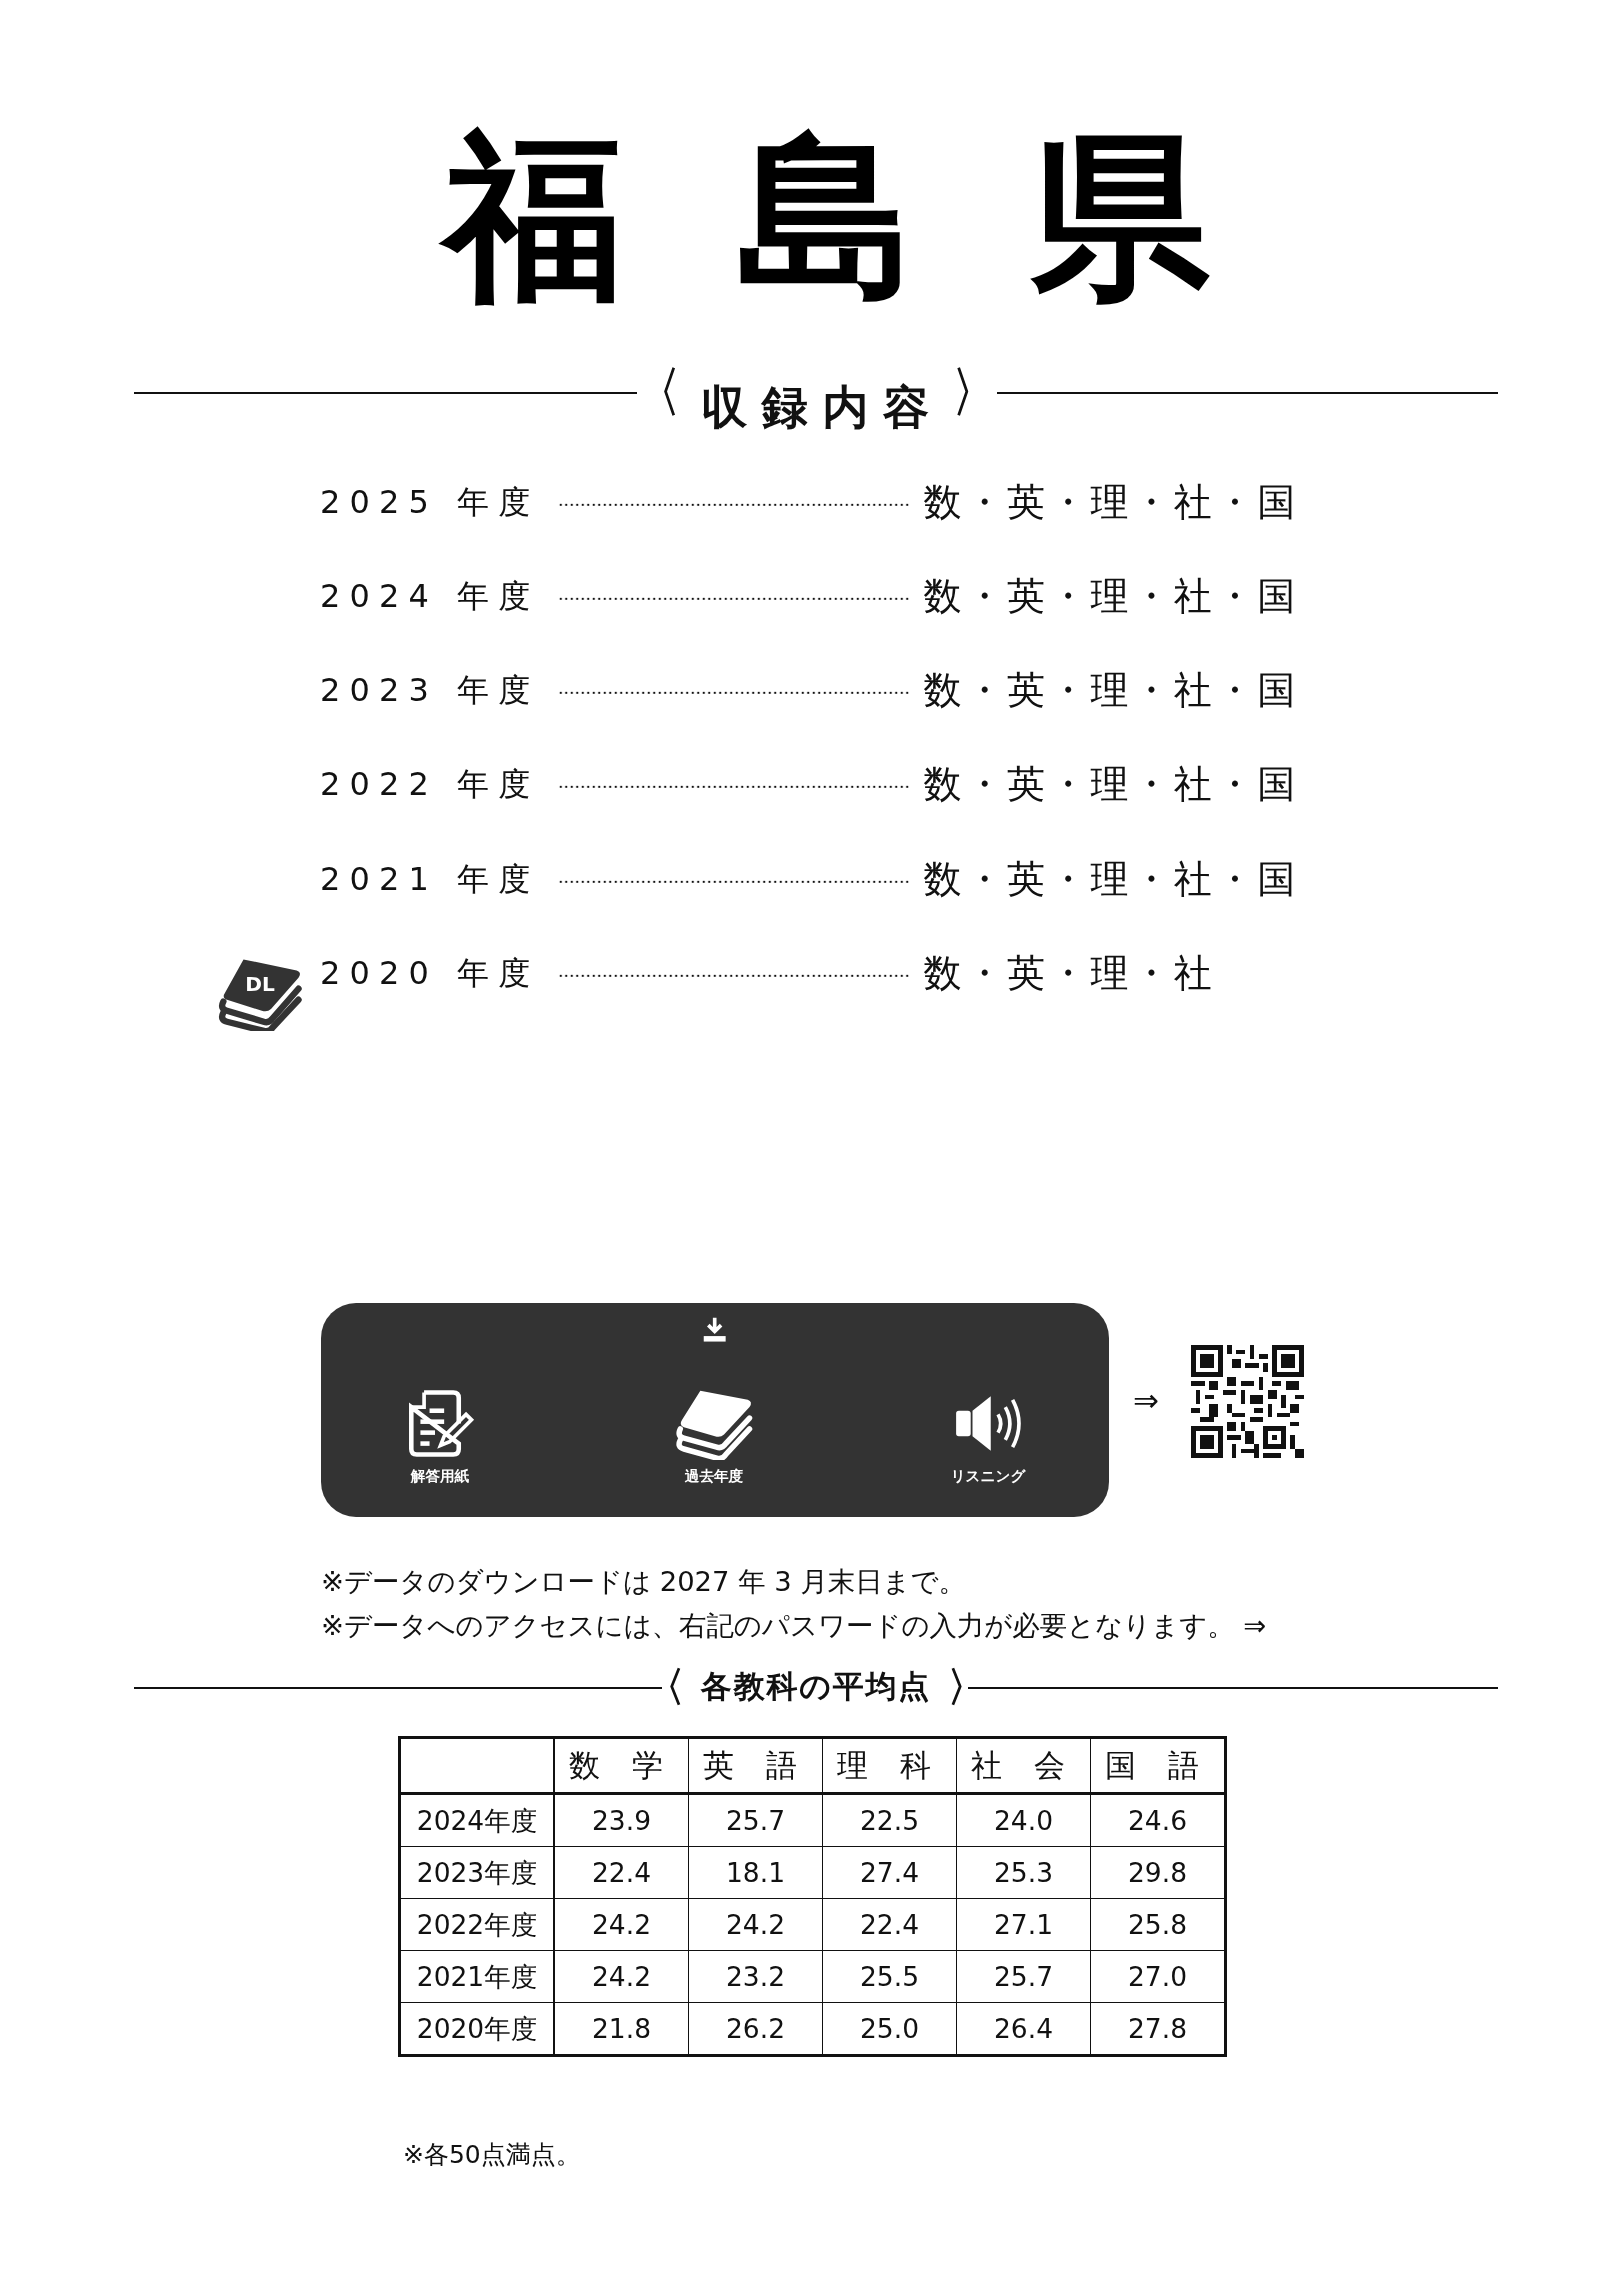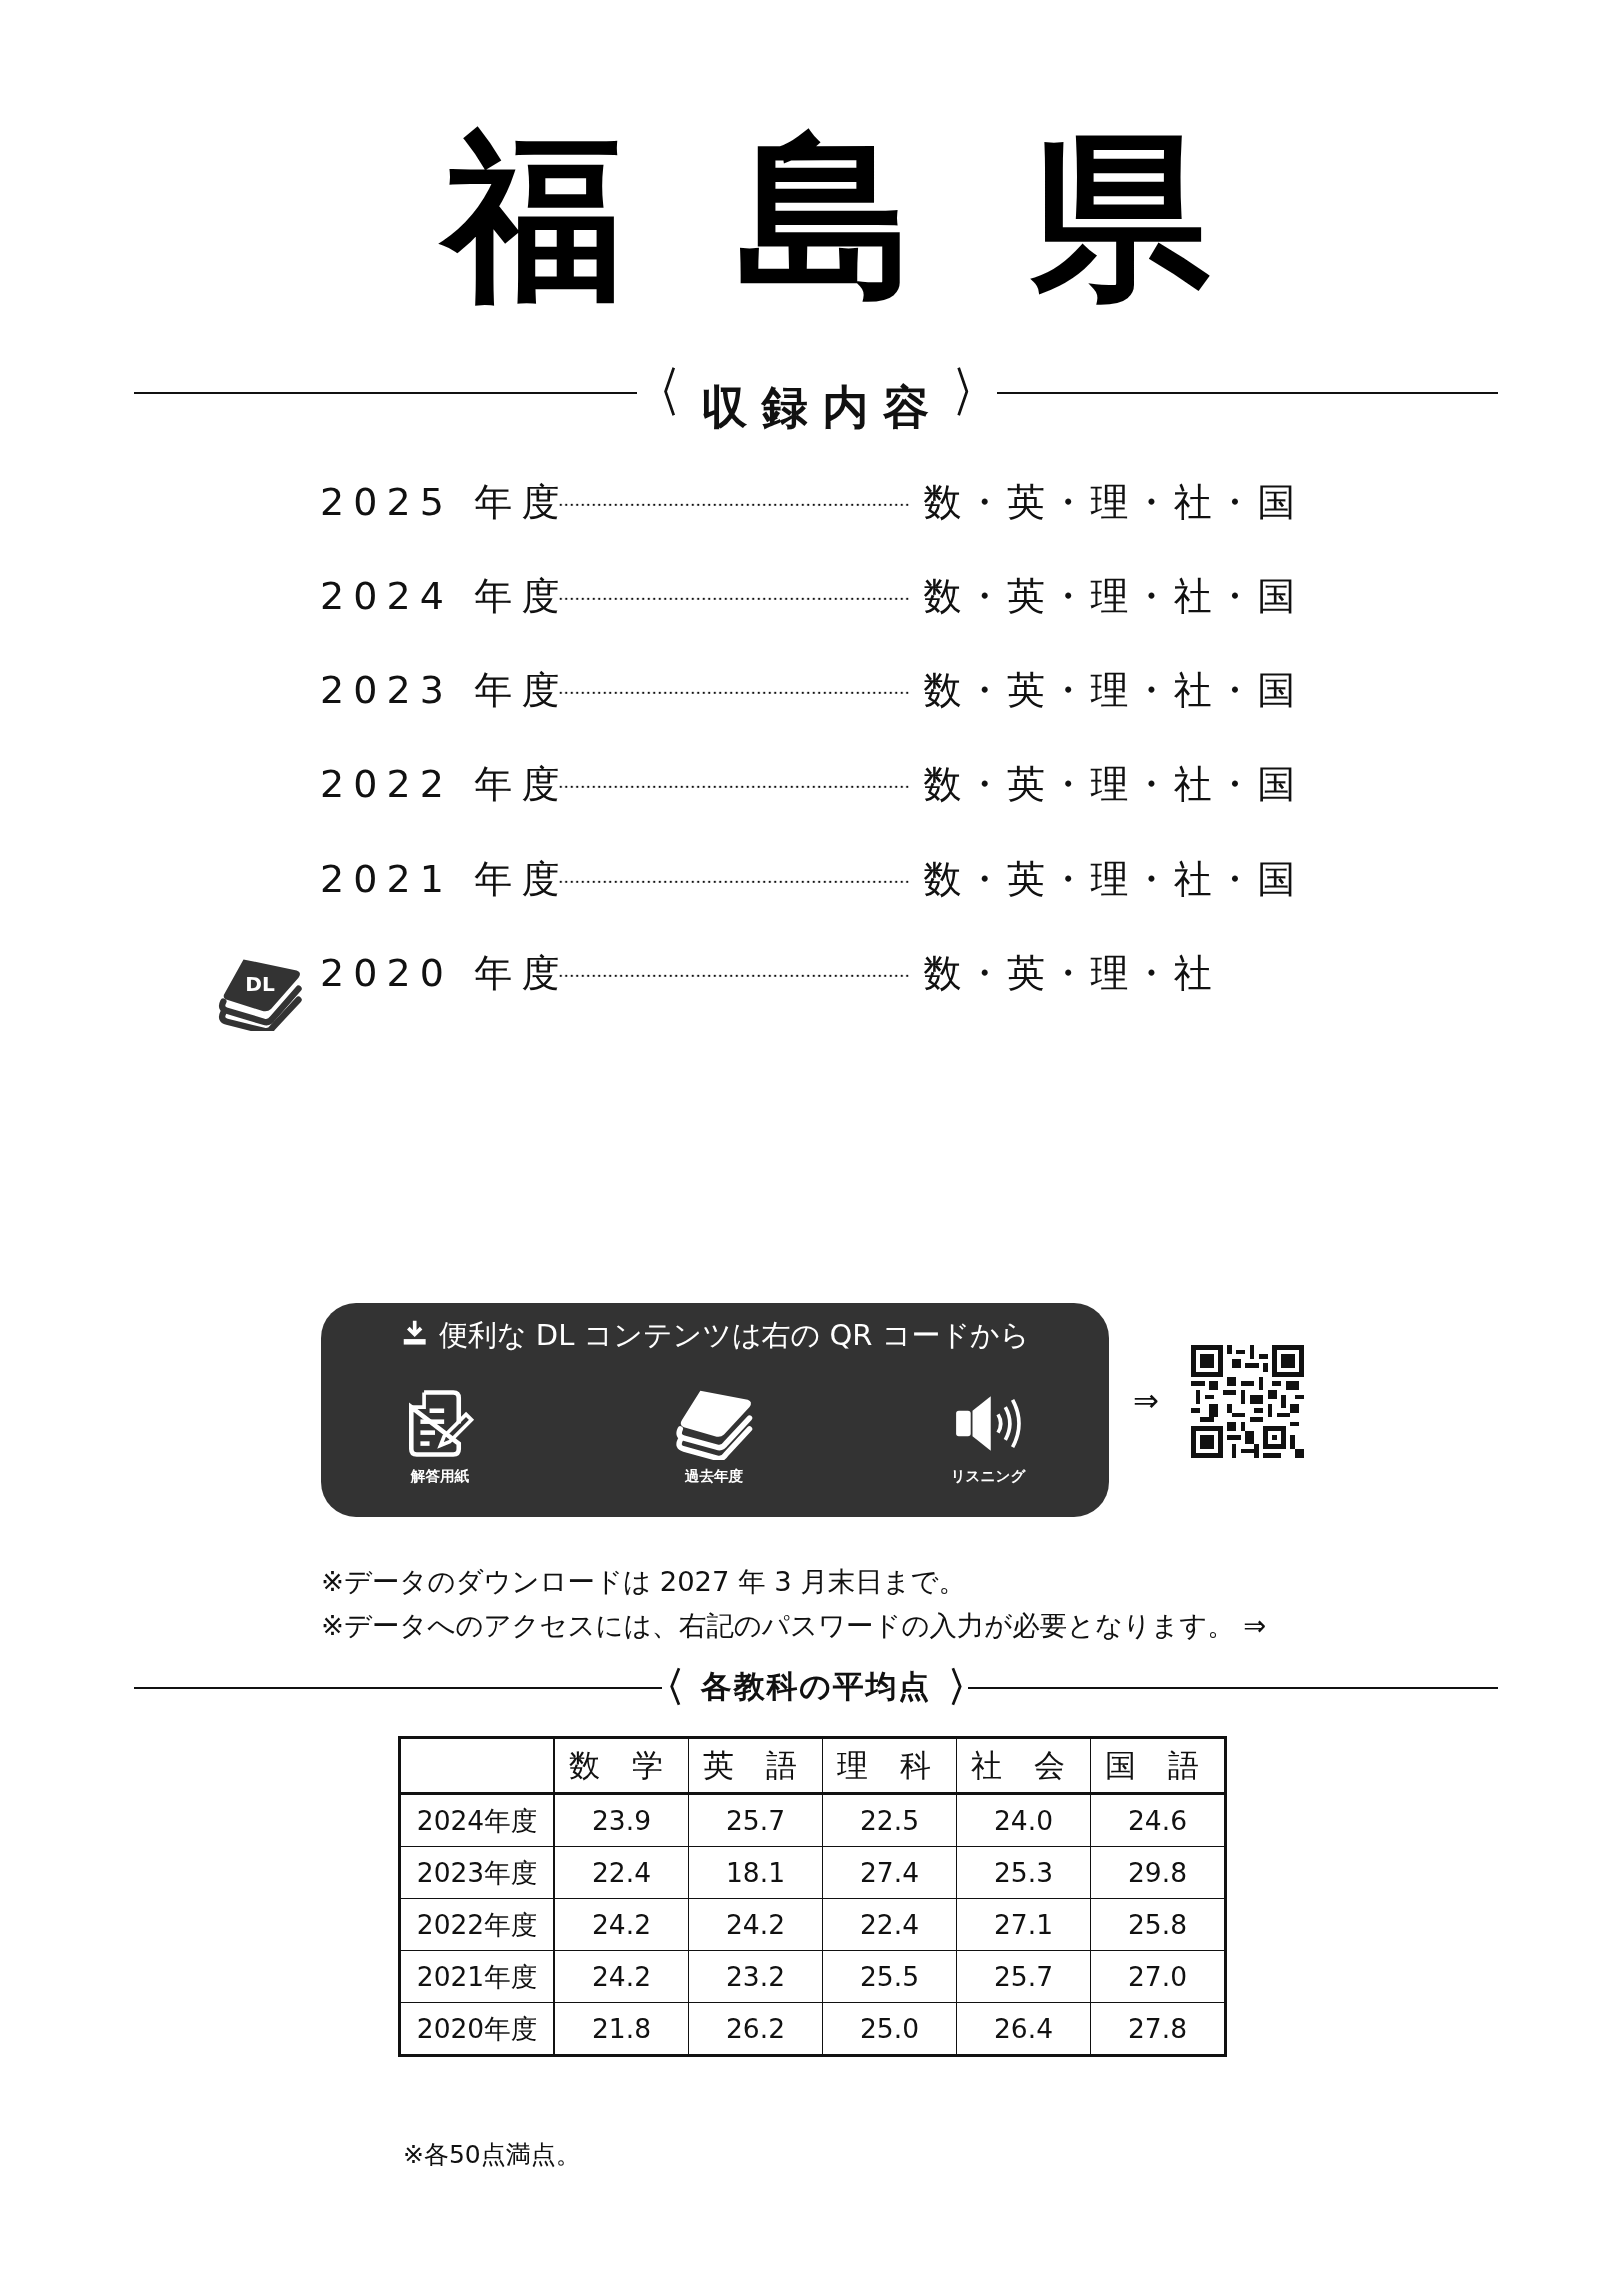--- a/index.html
+++ b/index.html
@@ -27,21 +27,21 @@
     position: absolute; top: 0; left: 50%; transform: translateX(-50%);
     display: flex; align-items: center; height: 55px; white-space: nowrap;
   }
   .bracket { display: inline-block; width: 12.8px; height: 51px; position: relative; }
   .bracket svg { position: absolute; left: 0; top: 0; }
   .rh1 .label .txt { font-size: 46px; font-weight: bold; letter-spacing: 14.6px; padding: 0 12.8px 0 25.6px; margin-top: 33px; }
   .rh2 .label .txt { font-size: 31px; font-weight: bold; letter-spacing: 1.8px; padding: 0 20px; }
 
   
   .contents-row { left: 320px; height: 55px; display: flex; align-items: center; }
-  .year-label { font-size: 38px; letter-spacing: 9.1px; width: 238px; white-space: nowrap; }
+  .year-label { font-size: 32px; letter-spacing: 9.1px; width: 238px; white-space: nowrap; }
   .leader {
     width: 351px; height: 3.7px; margin: 0 5.5px 0 0;
     background-image: radial-gradient(circle, #111 1.1px, transparent 1.5px);
     background-size: 5.5px 3.7px; background-repeat: repeat-x; align-self: center;
     margin-top: 3.7px;
   }
   .subjects { font-size: 38px; letter-spacing: 3.7px; white-space: nowrap; margin-left: 9.1px; }
   .dl-badge { left: 216px; top: 952px; width: 88px; height: 79px; }
 
   
@@ -142,21 +142,20 @@
 </div>
 
 <div class="abs banner">
   <div class="banner-head">
     <span>
       <svg width="27.4" height="27.4" viewBox="0 0 30 30">
           <path d="M15 2 V16 M8 10 L15 17 L22 10" stroke="#fff" stroke-width="4" fill="none"></path>
           <rect x="3" y="22" width="24" height="6" fill="#fff"></rect>
         </svg>
     </span>
-    <span>便利な DL コンテンツは右の QR コードから</span>
   </div>
   <div class="banner-item" style="left:55px;">
     <span>
       <svg width="73" height="73" viewBox="0 0 80 80">
           <path d="M22 6 H54 Q60 6 60 12 V40 M60 62 V68 Q60 74 54 74 H14 Q8 74 8 68 V22 Z" fill="none" stroke="#fff" stroke-width="5"></path>
           <path d="M8 22 L22 22 L22 6" fill="none" stroke="#fff" stroke-width="4"></path>
           <line x1="28" y1="26" x2="44" y2="26" stroke="#fff" stroke-width="5"></line>
           <line x1="18" y1="38" x2="44" y2="38" stroke="#fff" stroke-width="5"></line>
           <line x1="18" y1="50" x2="34" y2="50" stroke="#fff" stroke-width="5"></line>
           <line x1="18" y1="62" x2="28" y2="62" stroke="#fff" stroke-width="5"></line>

